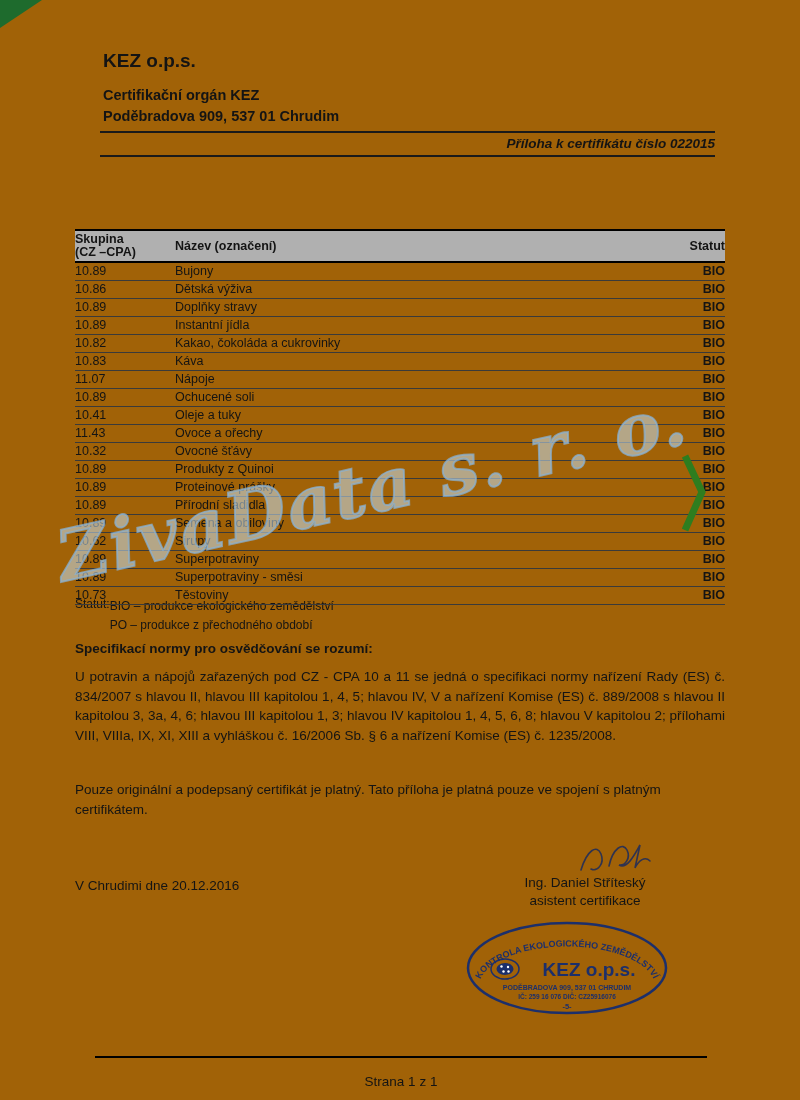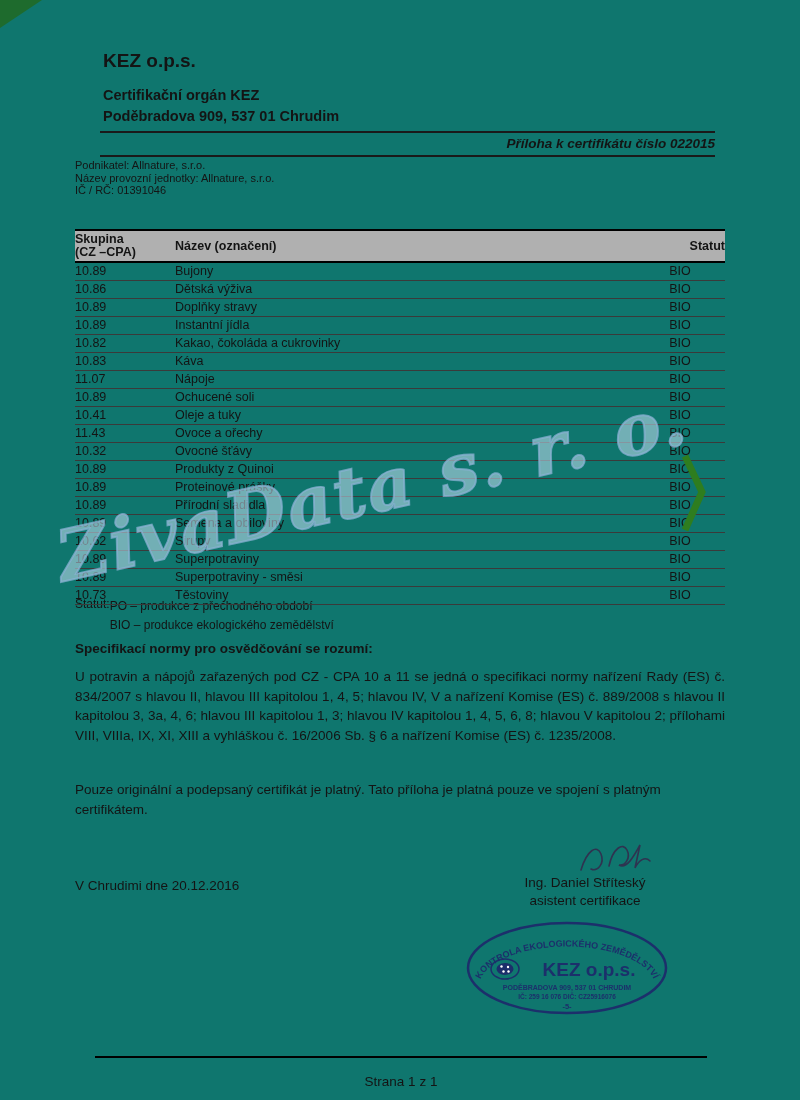--- a/index.html
+++ b/index.html
@@ -1,16 +1,16 @@
 <!DOCTYPE html>
 <html><head>
 <meta charset="utf-8">
 <style>
   html,body{margin:0;padding:0;background:#e9e9e9;}
-  .page{position:relative;width:800px;height:1100px;margin:0 auto;background:#0f766e;
+  .page{position:relative;width:800px;height:1100px;margin:0 auto;background:#a16207;
         font-family:"Liberation Sans",sans-serif;color:#141414;overflow:hidden;}
 
   .corner-fold{position:absolute;top:0;left:0;width:0;height:0;
         border-top:28px solid #1e6b2d;border-right:42px solid transparent;}
 
   .org-block{position:absolute;left:103px;top:50px;}
   .org-name{font-size:19px;font-weight:bold;margin:0 0 13px 0;}
   .org-line{font-size:14.5px;font-weight:bold;line-height:21px;}
 
   .title-band{position:absolute;left:100px;top:131px;width:615px;
@@ -26,21 +26,21 @@
         border-collapse:collapse;font-size:12.5px;z-index:1;}
   .doc-table thead td{background:#b0b0b0;font-weight:bold;
         border-top:2px solid #000;border-bottom:2px solid #000;
         padding:2px 0;vertical-align:middle;}
   .h-g{width:100px;text-align:left;padding-left:10px;white-space:pre-line;line-height:13px;}
   .h-n{padding-left:8px;}
   .h-s{width:90px;text-align:right;padding-right:14px;}
   .doc-table tbody td{border-bottom:1px solid #3a3a3a;height:17px;line-height:17px;padding:0;}
   .c-g{padding-left:12px;}
   .c-n{padding-left:8px;}
-  .c-s{text-align:center;padding-right:24px;}
+  .c-s{text-align:right;padding-right:24px;font-weight:bold;}
 
   .legend{position:absolute;left:75px;top:597px;font-size:12px;display:flex;}
   .legend-lines{line-height:19px;}
 
   .spec-heading{position:absolute;left:75px;top:641px;font-size:13.5px;font-weight:bold;}
   .spec-text{position:absolute;left:75px;top:667px;width:650px;
         font-size:13.5px;line-height:19.5px;text-align:justify;}
   .validity-text{position:absolute;left:75px;top:780px;width:650px;
         font-size:13.5px;line-height:19.5px;}
 
@@ -74,25 +74,20 @@
   <div class="corner-fold"></div>
 
   <div class="org-block">
     <div class="org-name">KEZ o.p.s.</div>
     <div class="org-line">Certifikační orgán KEZ</div>
     <div class="org-line">Poděbradova 909, 537 01 Chrudim</div>
   </div>
 
   <div class="title-band">Příloha k certifikátu číslo 022015</div>
 
-  <div class="meta">
-    <div>Podnikatel: Allnature, s.r.o.</div>
-    <div>Název provozní jednotky: Allnature, s.r.o.</div>
-    <div>IČ / RČ: 01391046</div>
-  </div>
 
 
   <table class="doc-table">
     <thead>
       <tr>
         <td class="h-g">Skupina
 (CZ –CPA)</td>
         <td class="h-n">Název (označení)</td>
         <td class="h-s">Statut</td>
       </tr>
@@ -192,22 +187,22 @@
           <td class="c-g">10.73</td>
           <td class="c-n">Těstoviny</td>
           <td class="c-s">BIO</td>
         </tr>
     </tbody>
   </table>
 
   <div class="legend">
     <div>Statut:</div>
     <div class="legend-lines">
+      <div>BIO – produkce ekologického zemědělství</div>
       <div>PO – produkce z přechodného období</div>
-      <div>BIO – produkce ekologického zemědělství</div>
     </div>
   </div>
 
   <div class="spec-heading">Specifikací normy pro osvědčování se rozumí:</div>
   <div class="spec-text">U potravin a nápojů zařazených pod CZ - CPA 10 a 11 se jedná o specifikaci normy nařízení Rady (ES) č. 834/2007 s hlavou II, hlavou III kapitolou 1, 4, 5; hlavou IV, V a nařízení Komise (ES) č. 889/2008 s hlavou II kapitolou 3, 3a, 4, 6; hlavou III kapitolou 1, 3; hlavou IV kapitolou 1, 4, 5, 6, 8; hlavou V kapitolou 2; přílohami VIII, VIIIa, IX, XI, XIII a vyhláškou č. 16/2006 Sb. § 6 a nařízení Komise (ES) č. 1235/2008.</div>
   <div class="validity-text">Pouze originální a podepsaný certifikát je platný. Tato příloha je platná pouze ve spojení s platným certifikátem.</div>
 
   <div class="date-line">V Chrudimi dne 20.12.2016</div>
 
   <div class="sign-block">

